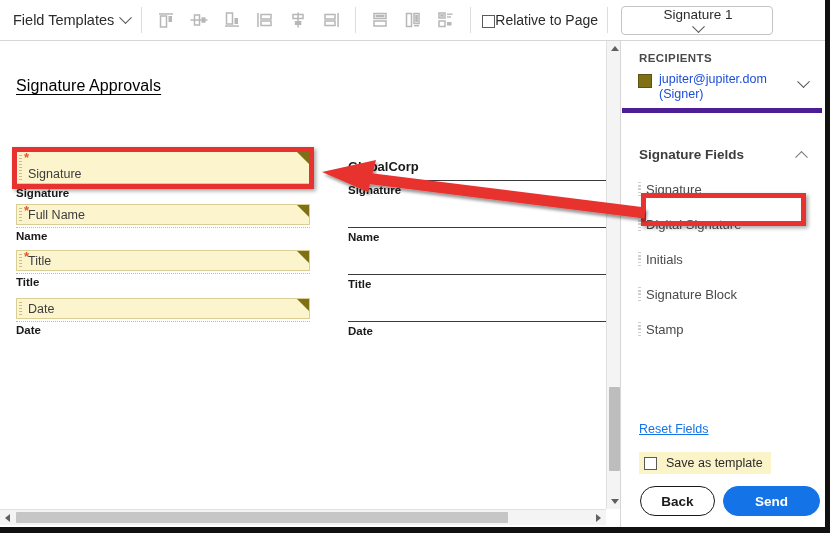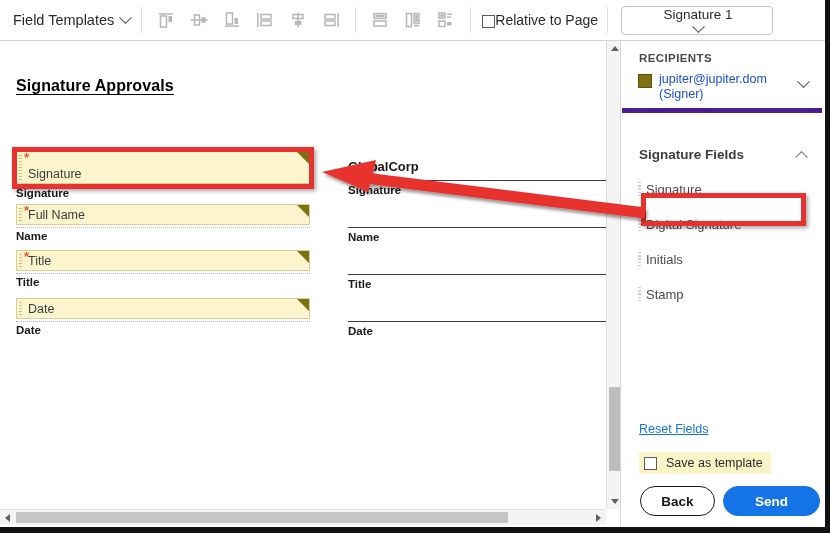--- a/index.html
+++ b/index.html
@@ -104,21 +104,21 @@
     position: absolute;
     left: 0; top: 0;
     width: 606px; height: 474px;
     background: #ffffff;
     overflow: hidden;
   }
   #doc-title {
     position: absolute;
     left: 16px; top: 36px;
     font-size: 16px;
-    font-weight: bold;
+    font-weight: normal;
     color: #000;
     text-decoration: underline;
     text-underline-offset: 3px;
     letter-spacing: .1px;
   }
   .col-head {
     position: absolute;
     font-size: 13px;
     font-weight: bold;
     color: #1a1a1a;
@@ -603,20 +603,24 @@
         <span class="sf-grip"></span>
         <span>Signature</span>
       </div>
       <div class="sf-item">
         <span class="sf-grip"></span>
         <span>Digital Signature</span>
       </div>
       <div class="sf-item">
         <span class="sf-grip"></span>
         <span>Initials</span>
+      </div>
+      <div class="sf-item">
+        <span class="sf-grip"></span>
+        <span>Signature Block</span>
       </div>
       <div class="sf-item">
         <span class="sf-grip"></span>
         <span>Stamp</span>
       </div>
     </div>
 
     <div id="reset-fields">Reset Fields</div>
 
     <div id="save-template">

